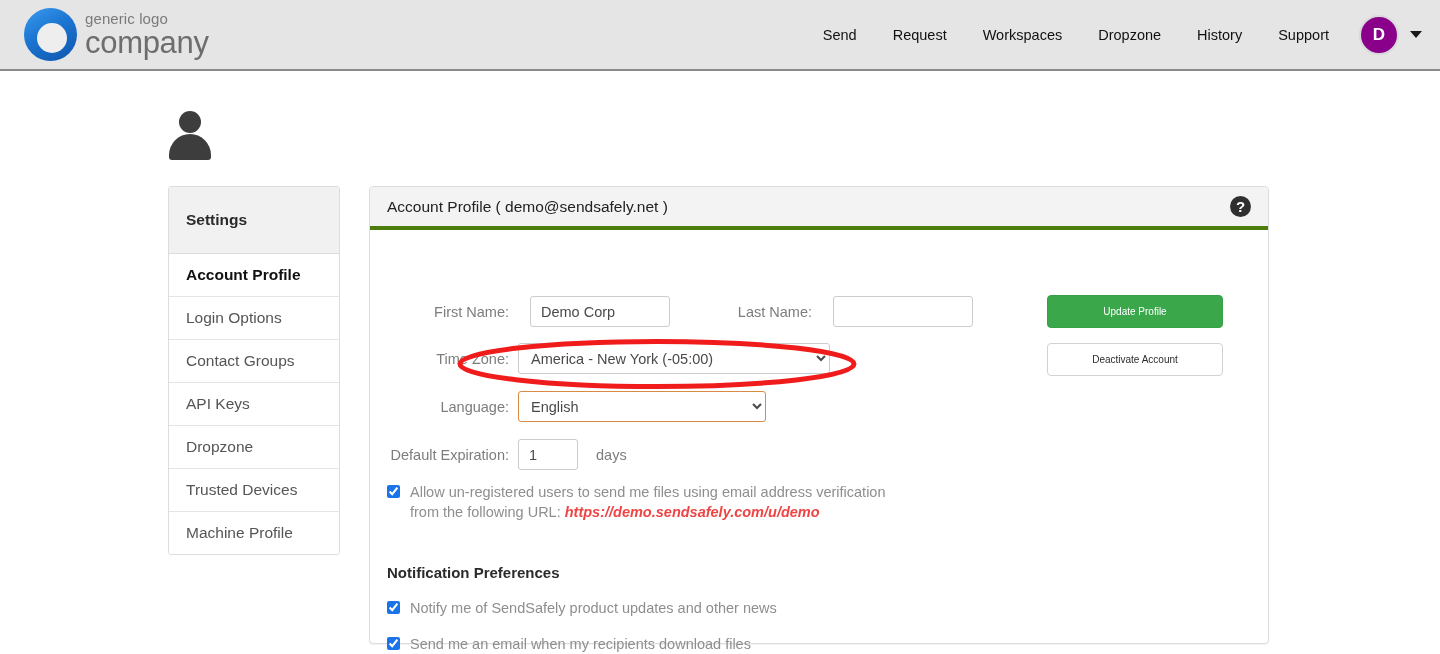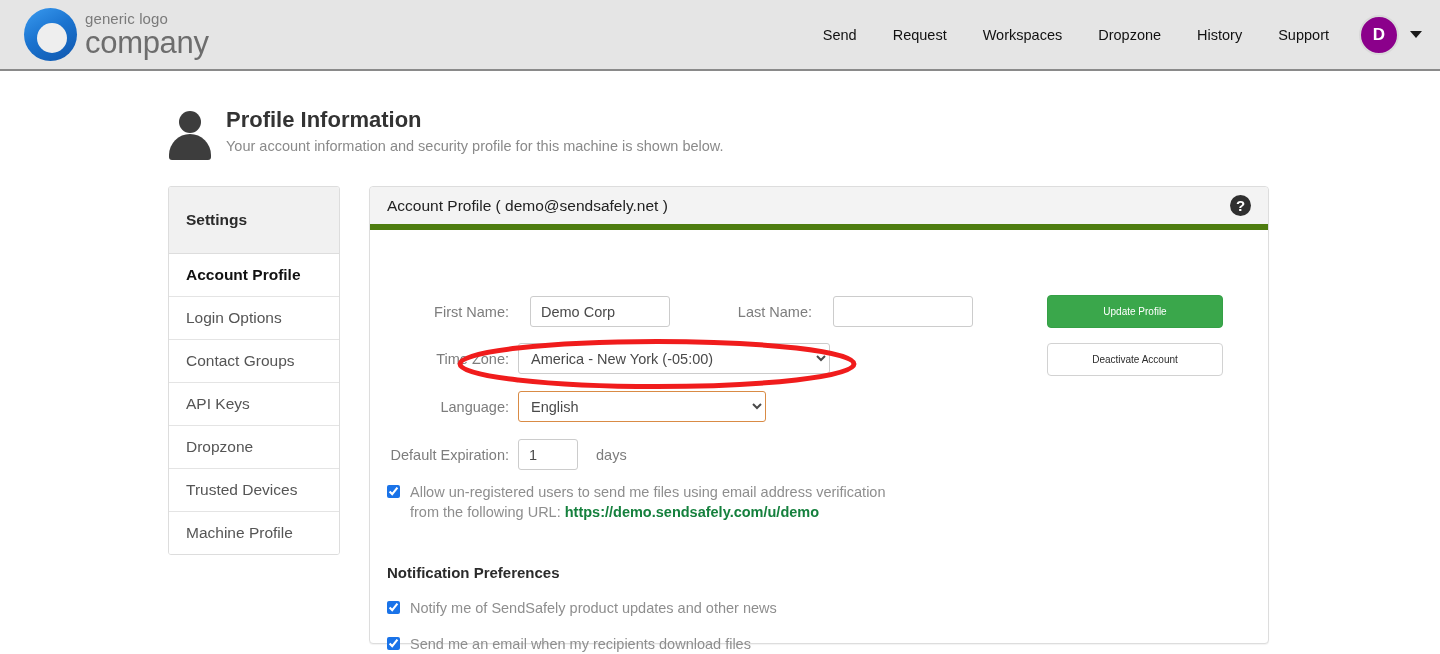--- a/index.html
+++ b/index.html
@@ -183,21 +183,21 @@
     left: 369px; top: 186px;
     width: 900px; height: 458px;
     background: #ffffff;
     border: 1px solid #dddddd;
     border-radius: 4px;
     box-shadow: 0 1px 1px rgba(0,0,0,.05);
   }
   .panel-head {
     height: 43px;
     background: #f3f3f3;
-    border-bottom: 6px solid #4d7c0f;
+    border-bottom: 4px solid #4d7c0f;
     border-radius: 4px 4px 0 0;
     display: flex;
     align-items: center;
     padding: 0 17px;
   }
   .panel-title {
     font-size: 15.5px;
     color: #222222;
   }
   .help-icon {
@@ -298,22 +298,23 @@
     accent-color: #1a73e8;
     cursor: pointer;
     flex: 0 0 auto;
   }
   .chk-text {
     font-size: 14.5px;
     color: #8e8e8e;
     line-height: 20px;
   }
   .chk-text .strongurl {
-    color: #15803d;
-    font-weight: bold;
+    color: #ef4444;
+    font-weight: bold;
+    font-style: italic;
   }
   .section-title {
     position: absolute;
     left: 17px; top: 334px;
     font-size: 15px;
     font-weight: bold;
     color: #2b2b2b;
   }
 
   
@@ -353,24 +354,20 @@
       <div class="avatar">D</div>
       <span class="caret"></span>
     </div>
   </div>
 </div>
 
 <div class="page-head">
   <div class="person-icon">
     <div class="person-head"></div>
     <div class="person-body"></div>
-  </div>
-  <div>
-    <div class="page-title">Profile Information</div>
-    <div class="page-sub">Your account information and security profile for this machine is shown below.</div>
   </div>
 </div>
 
 <div class="sidebar">
   <div class="side-head">Settings</div>
   <div class="side-item active">Account Profile</div>
   <div class="side-item">Login Options</div>
   <div class="side-item">Contact Groups</div>
   <div class="side-item">API Keys</div>
   <div class="side-item">Dropzone</div>

